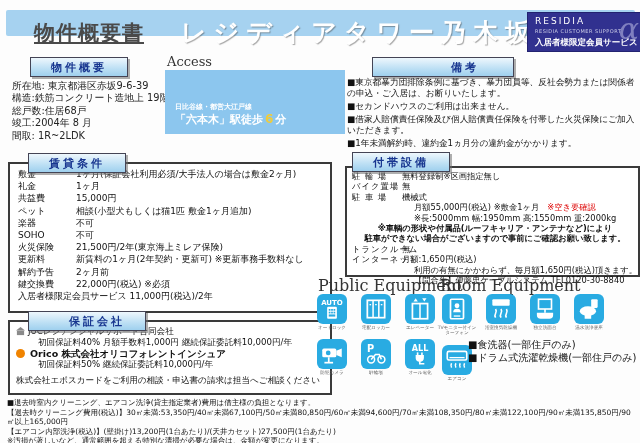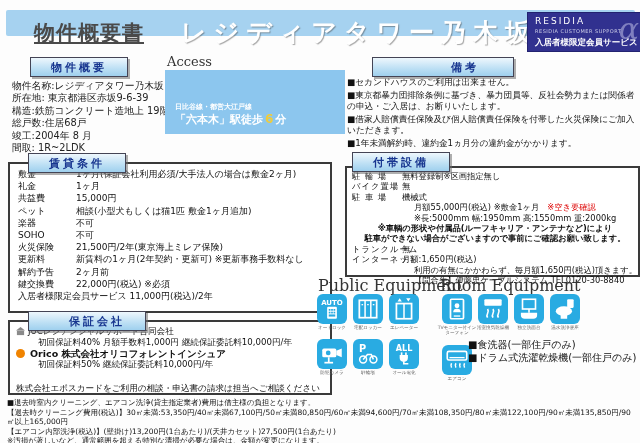--- a/index.html
+++ b/index.html
@@ -28,21 +28,21 @@
   .rval{flex:1;}
   .rental-inner{padding:4px 0 0 8px;}
   .member-line{font-size:9px;line-height:12.2px;white-space:nowrap;color:#111;}
 
   .guarantor-box{left:8px;top:320px;width:320px;height:71px;}
   .g-inner{padding:4px 6px 0 6px;font-size:8.6px;color:#111;line-height:11px;}
   .g-row{display:flex;align-items:center;gap:3px;white-space:nowrap;}
   .g-indent{padding-left:22px;white-space:nowrap;}
   .g-orico{font-weight:bold;font-size:9.5px;}
   .orico-dot{display:inline-block;width:9px;height:9px;border-radius:50%;background:#f08300;margin-right:2px;}
-  .g-epos{margin-top:13px;white-space:nowrap;}
+  .g-epos{margin-top:5px;white-space:nowrap;}
 
   
   .access-label{position:absolute;left:167px;top:54px;font-family:"DejaVu Serif","Liberation Serif",serif;font-size:13px;color:#333;}
   .access-box{position:absolute;left:165px;top:70px;width:180px;height:64px;background:#8cc6ee;color:#fff;font-weight:bold;}
   .acc-line1{position:absolute;left:10px;top:10px;font-size:11px;white-space:nowrap;}
   .acc-line2top{position:absolute;left:10px;top:32px;font-size:7px;white-space:nowrap;text-align:center;}
   .acc-line2{position:absolute;left:10px;top:42px;font-size:11px;white-space:nowrap;}
   .acc-num{color:#f0cc3a;font-size:12px;padding:0 2px;}
 
   
@@ -54,21 +54,21 @@
   .fac-inner{padding:3px 0 0 5px;font-size:8.3px;color:#111;line-height:10.4px;}
   .frow{display:flex;white-space:nowrap;}
   .flab{width:50px;flex:none;letter-spacing:1px;}
   .find{padding-left:62px;white-space:nowrap;}
   .fred{color:#dd0000;margin-left:8px;}
   .fwarn{font-weight:bold;text-align:center;white-space:nowrap;}
 
   
   .eq-title{position:absolute;font-family:"DejaVu Serif","Liberation Serif",serif;font-size:16px;color:#333;white-space:nowrap;}
   .icon-grid{position:absolute;display:flex;flex-direction:column;gap:9px;}
-  .icon-row{display:flex;gap:2px;}
+  .icon-row{display:flex;gap:10px;}
   .icon-cell{width:34px;display:flex;flex-direction:column;align-items:center;}
   .tile{width:30px;height:30px;background:#29abe2;border-radius:6px;display:flex;align-items:center;justify-content:center;}
   .tile svg{width:26px;height:26px;}
   .icon-lbl{font-size:4.6px;color:#666;text-align:center;line-height:1.15;margin-top:1px;width:40px;}
   .room-notes{position:absolute;left:468px;top:338px;font-size:10px;color:#111;line-height:13px;white-space:nowrap;}
 
   
   .footer{position:absolute;left:7px;top:398px;width:630px;font-size:7.5px;color:#111;line-height:9.6px;}
 </style>
 </head>
@@ -82,40 +82,39 @@
     <div class="logo">
       <div class="logo-l1">RESIDIA</div>
       <div class="logo-l2">RESIDIA CUSTOMER SUPPORT</div>
       <div class="logo-l3">入居者様限定会員サービス</div>
       <div class="logo-alpha">α</div>
     </div>
   </div>
 
   <div class="sec-btn" style="left:30px;top:57px;">物件概要</div>
   <div class="overview-text">
-    <div>物件名称:レジディアタワー乃木坂</div>
     <div>所在地: 東京都港区赤坂9-6-39</div>
     <div>構造:鉄筋コンクリート造地上 19階建</div>
     <div>総戸数:住居68戸</div>
     <div>竣工:2004年 8 月</div>
     <div>間取: 1R~2LDK</div>
   </div>
 
   <div class="access-label">Access</div>
   <div class="access-box">
     <div class="acc-line2top">日比谷線・都営大江戸線</div>
     <div class="acc-line2">
       <span>「六本木」駅徒歩</span><span class="acc-num">6</span><span>分</span>
     </div>
   </div>
 
   <div class="sec-btn" style="left:372px;top:57px;padding-left:44px;">備考</div>
   <div class="notes-text">
+    <div class="note-item">■東京都暴力団排除条例に基づき、暴力団員等、反社会勢力または関係者の申込・ご入居は、お断りいたします。</div>
     <div class="note-item">■セカンドハウスのご利用は出来ません。</div>
-    <div class="note-item">■東京都暴力団排除条例に基づき、暴力団員等、反社会勢力または関係者の申込・ご入居は、お断りいたします。</div>
     <div class="note-item">■借家人賠償責任保険及び個人賠償責任保険を付帯した火災保険にご加入いただきます。</div>
     <div class="note-item">■1年未満解約時、違約金1ヵ月分の違約金がかかります。</div>
   </div>
 
   <div class="box rental-box">
     <div class="rental-inner">
       <div class="rrow">
           <span class="rlab">敷金</span>
           <span class="rval">1ヶ月(保証会社利用必須/大手法人の場合は敷金2ヶ月)</span>
         </div>

